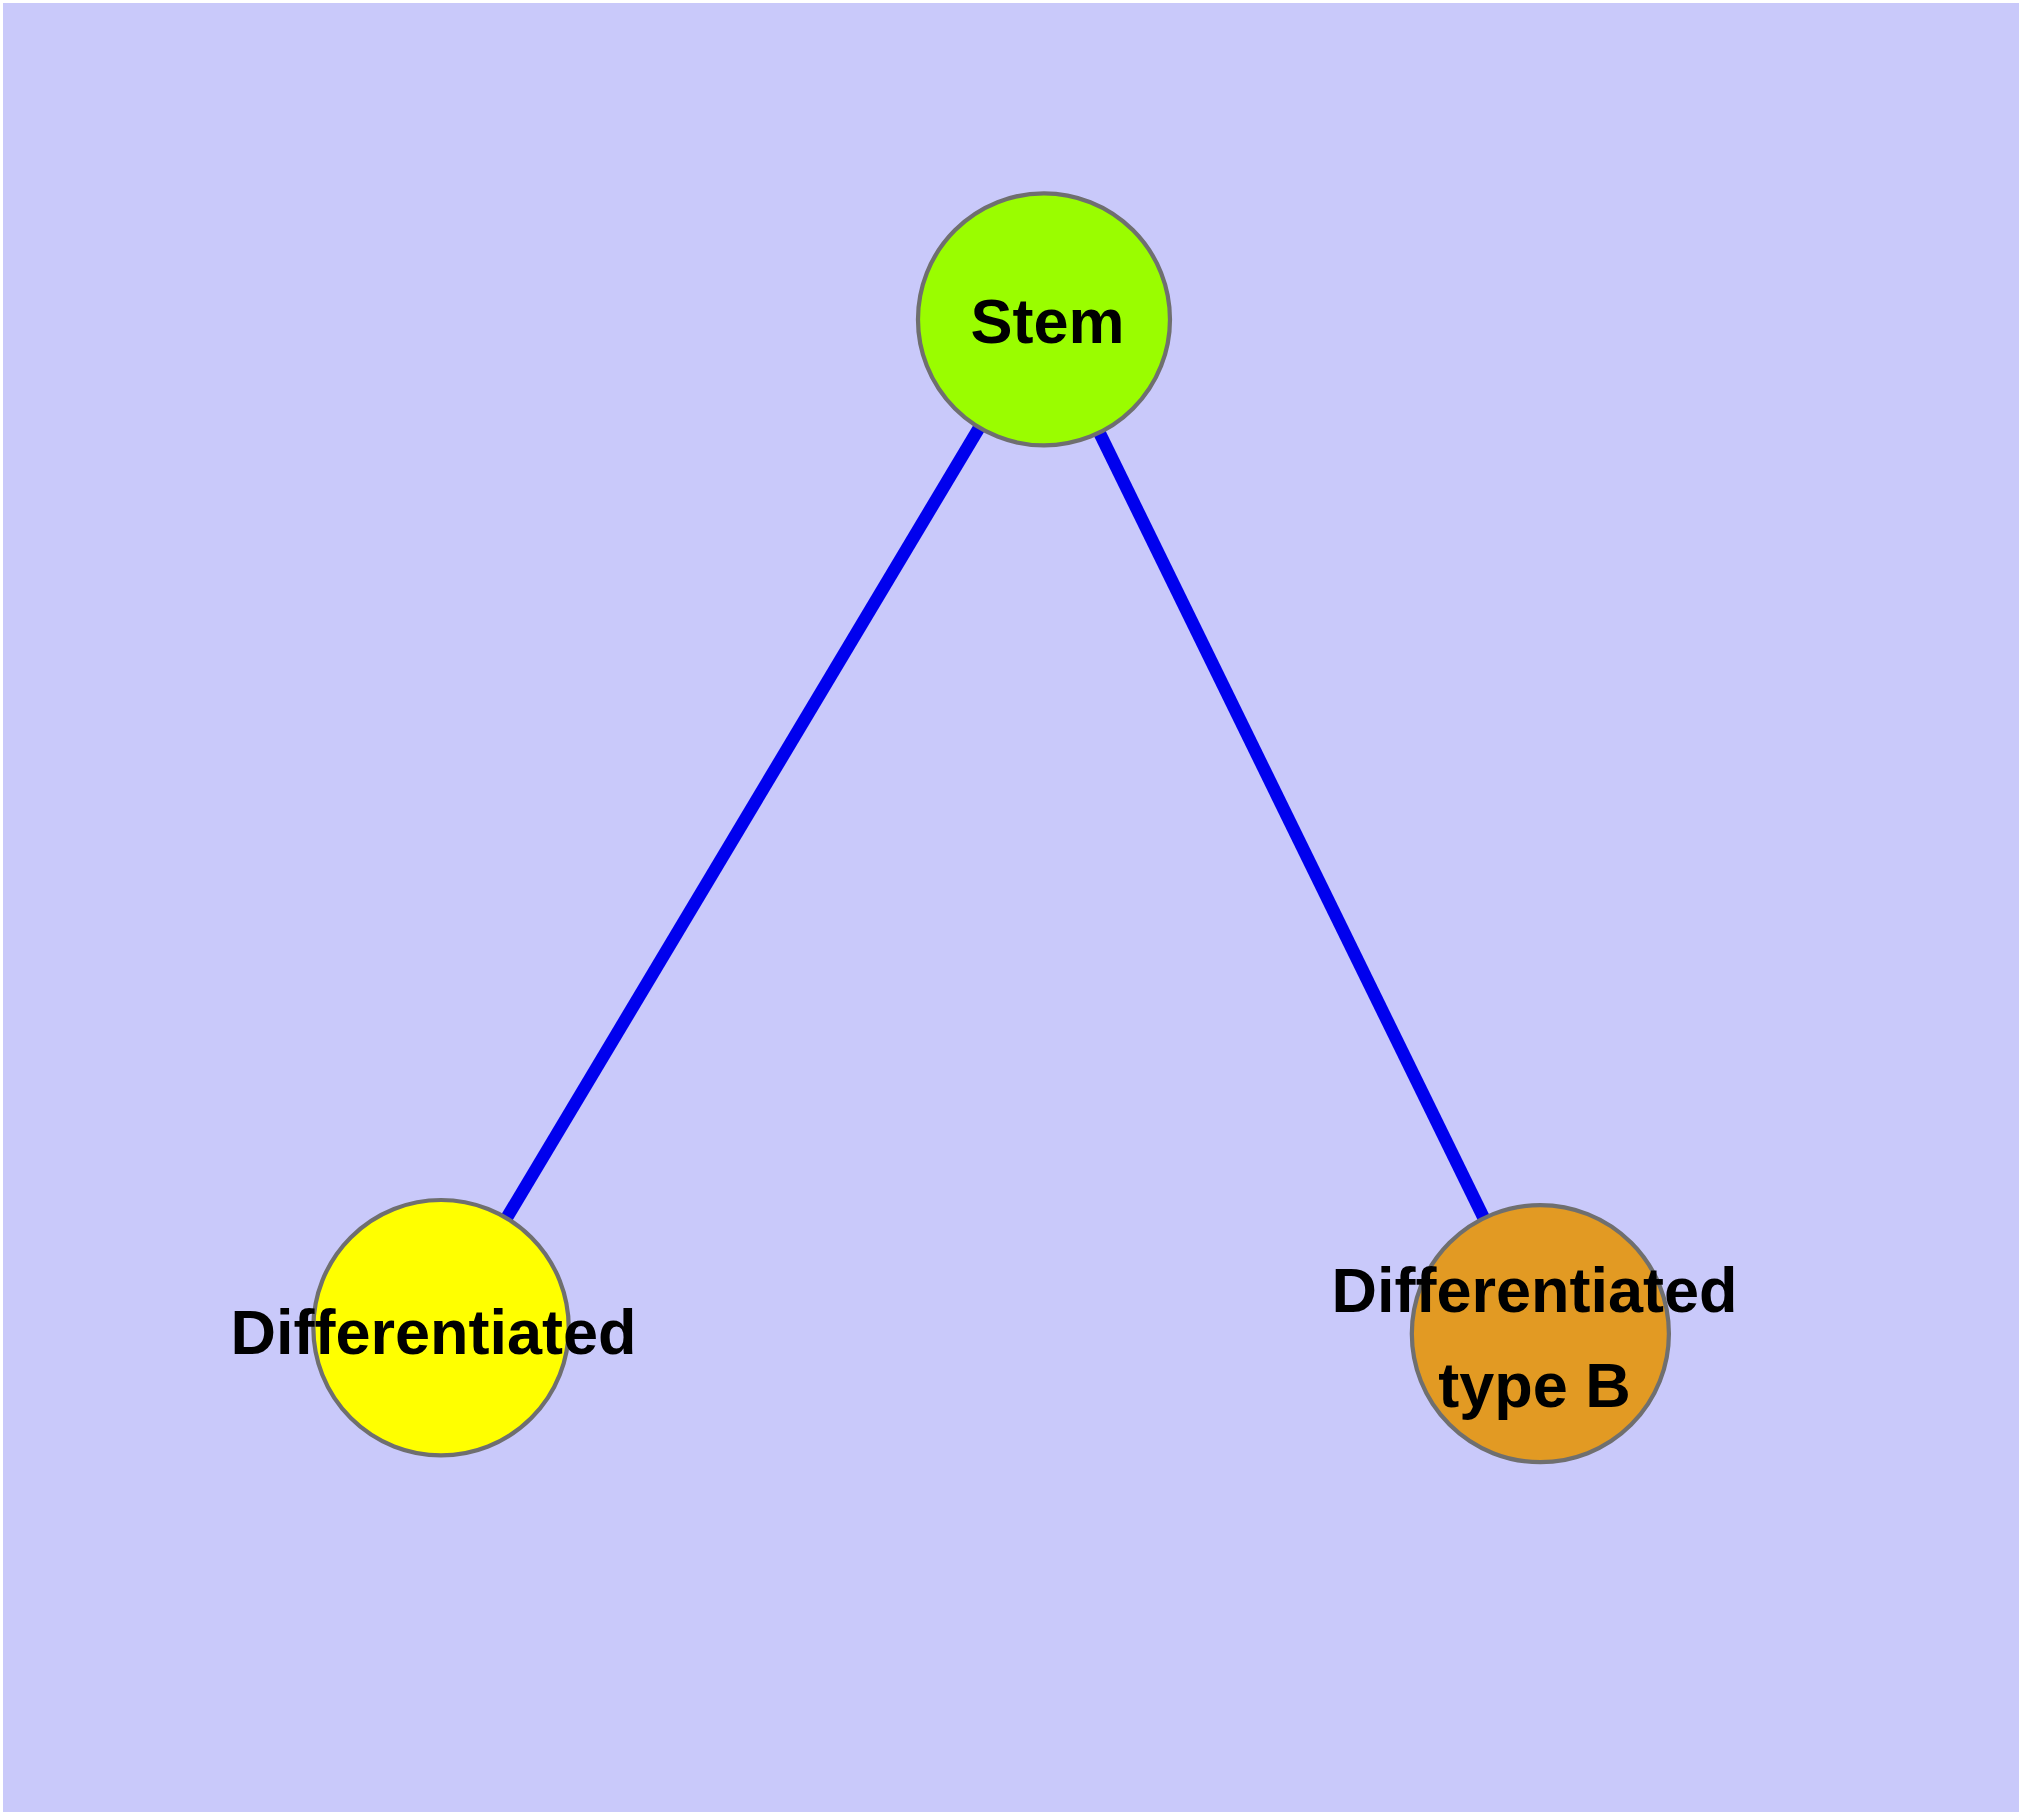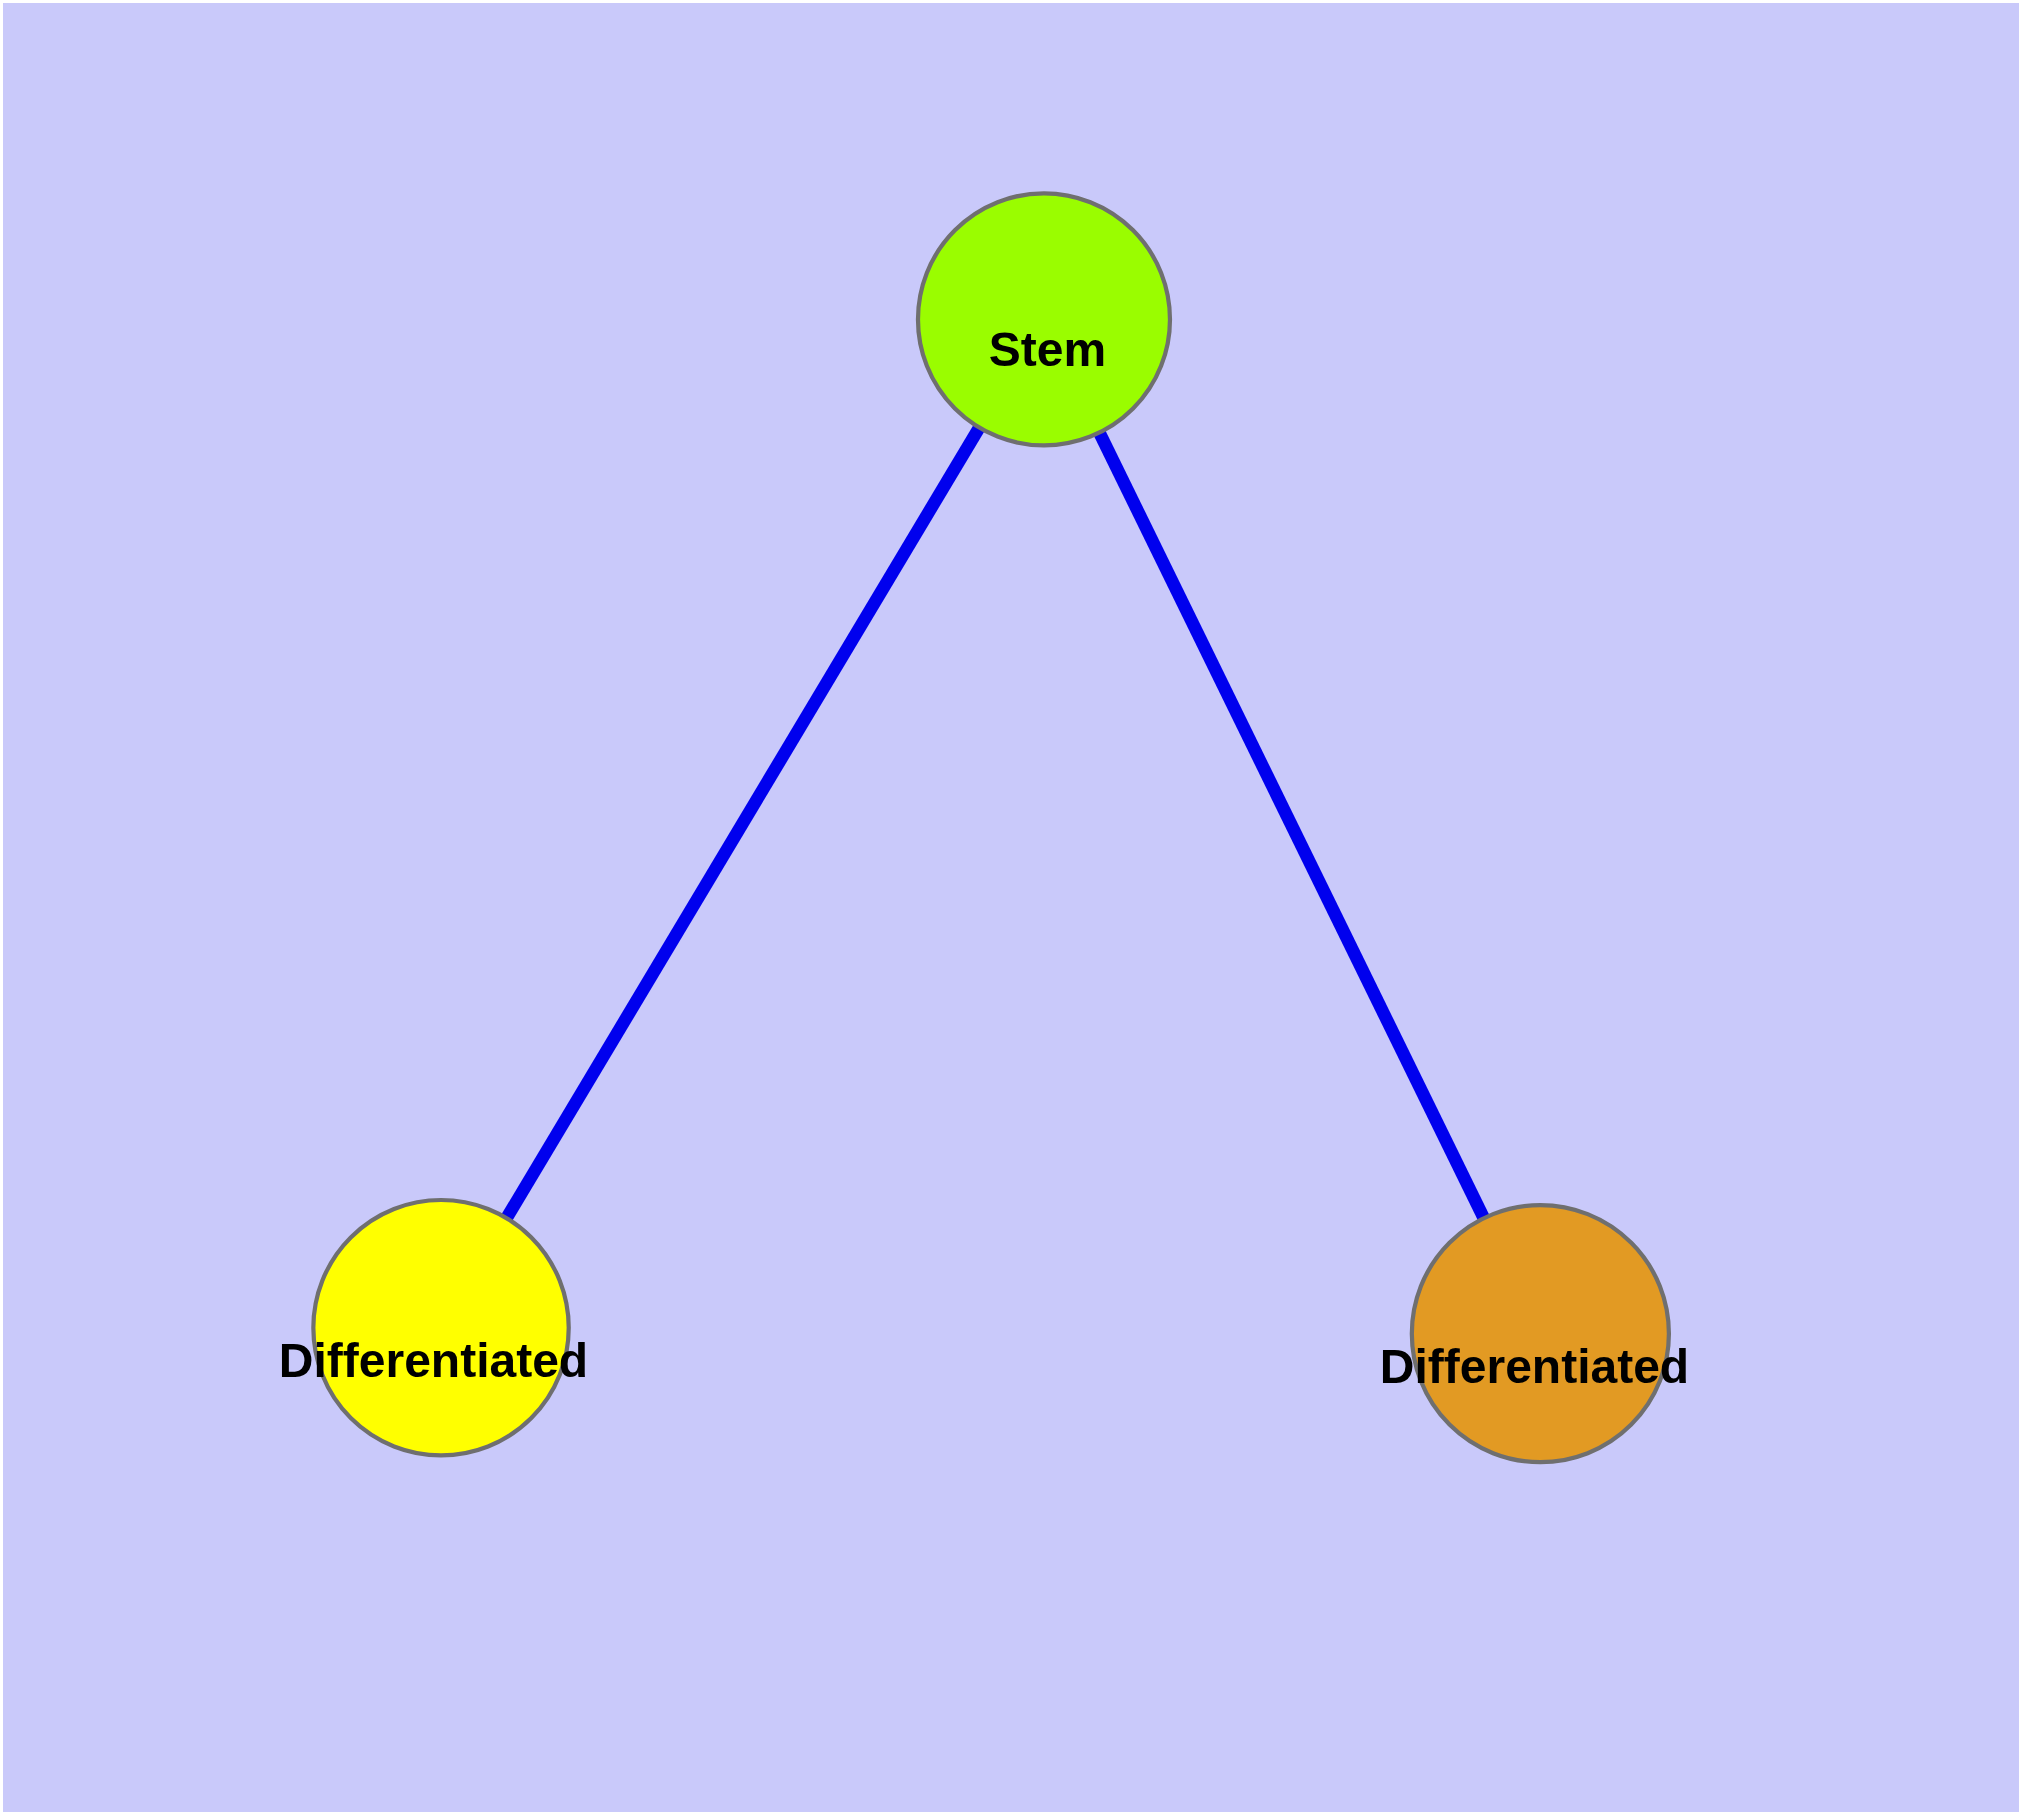--- a/index.html
+++ b/index.html
@@ -35,26 +35,25 @@
     stroke-width: 15;
     fill: none;
   }
   .node-circle {
     stroke-width: 5;
   }
   .node-label {
     position: absolute;
     transform: translate(-50%, -50%);
     font-weight: bold;
-    font-size: 48px;
+    font-size: 63px;
     line-height: 95px;
     text-align: center;
     white-space: nowrap;
     color: #000000; 
-    margin-top: 28px;
   }
   .node-label .line { display: block; }
 </style>
 </head>
 <body>
 
 <div class="page">
   <div class="canvas" data-bind-style="background-color:diagram.background_color" style="background-color: rgb(201, 201, 250);">
 
     <svg class="graph-svg" viewBox="0 0 2384 2138" preserveAspectRatio="none">
@@ -70,17 +69,18 @@
     <div class="node-label" style="left: 1045px; top: 318px; color: rgb(0, 0, 0);" data-bind-style="color:diagram.label_color">
       <span class="line" data-bind="diagram.nodes.0.label">Stem</span>
     </div>
 
     <div class="node-label" style="left: 431px; top: 1329px; color: rgb(0, 0, 0);" data-bind-style="color:diagram.label_color">
       <span class="line" data-bind="diagram.nodes.1.label_lines.0">Differentiated</span>
     </div>
 
     <div class="node-label" style="left: 1532px; top: 1335px; color: rgb(0, 0, 0);" data-bind-style="color:diagram.label_color">
       <span class="line" data-bind="diagram.nodes.2.label_lines.0">Differentiated</span>
+      <span class="line" data-bind="diagram.nodes.2.label_lines.1">type B</span>
     </div>
 
   </div>
 </div>
 
 
 </body></html>

